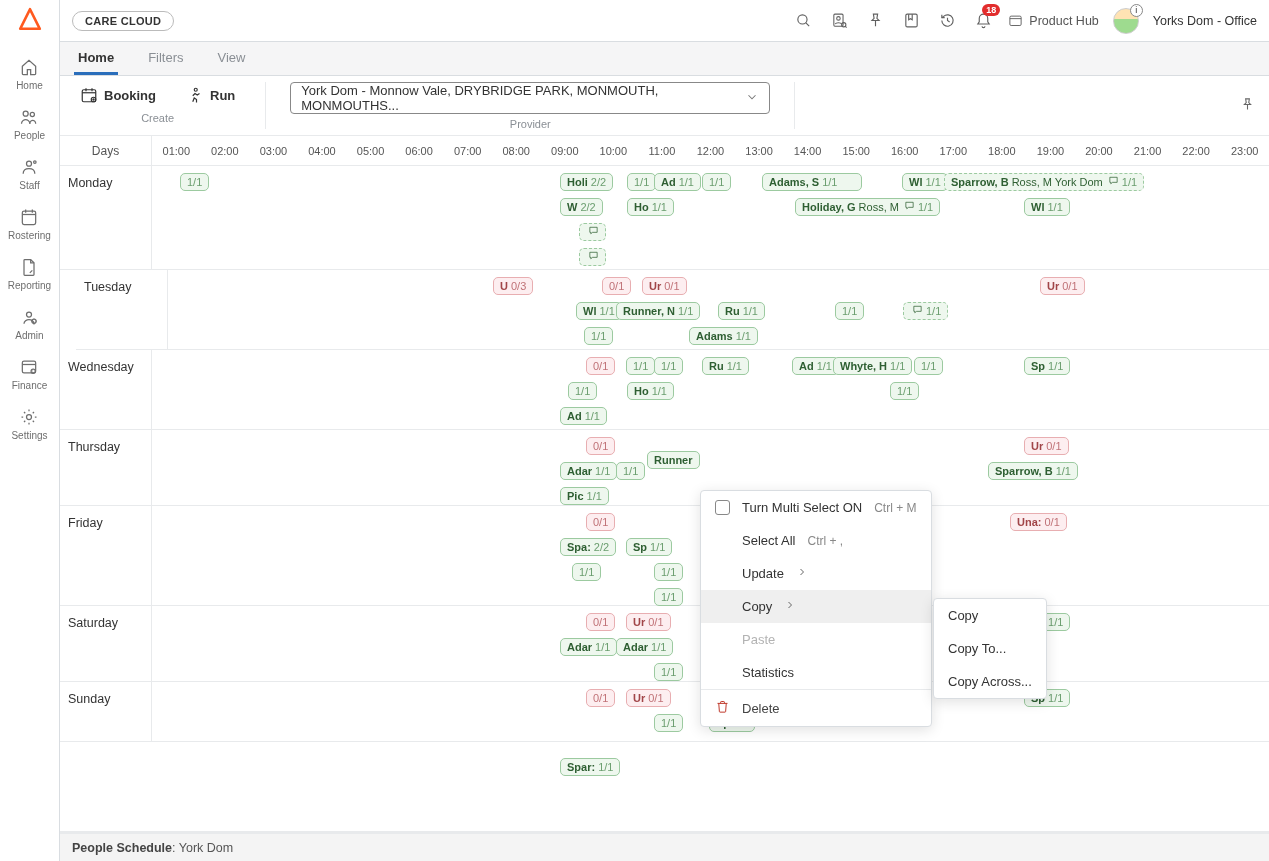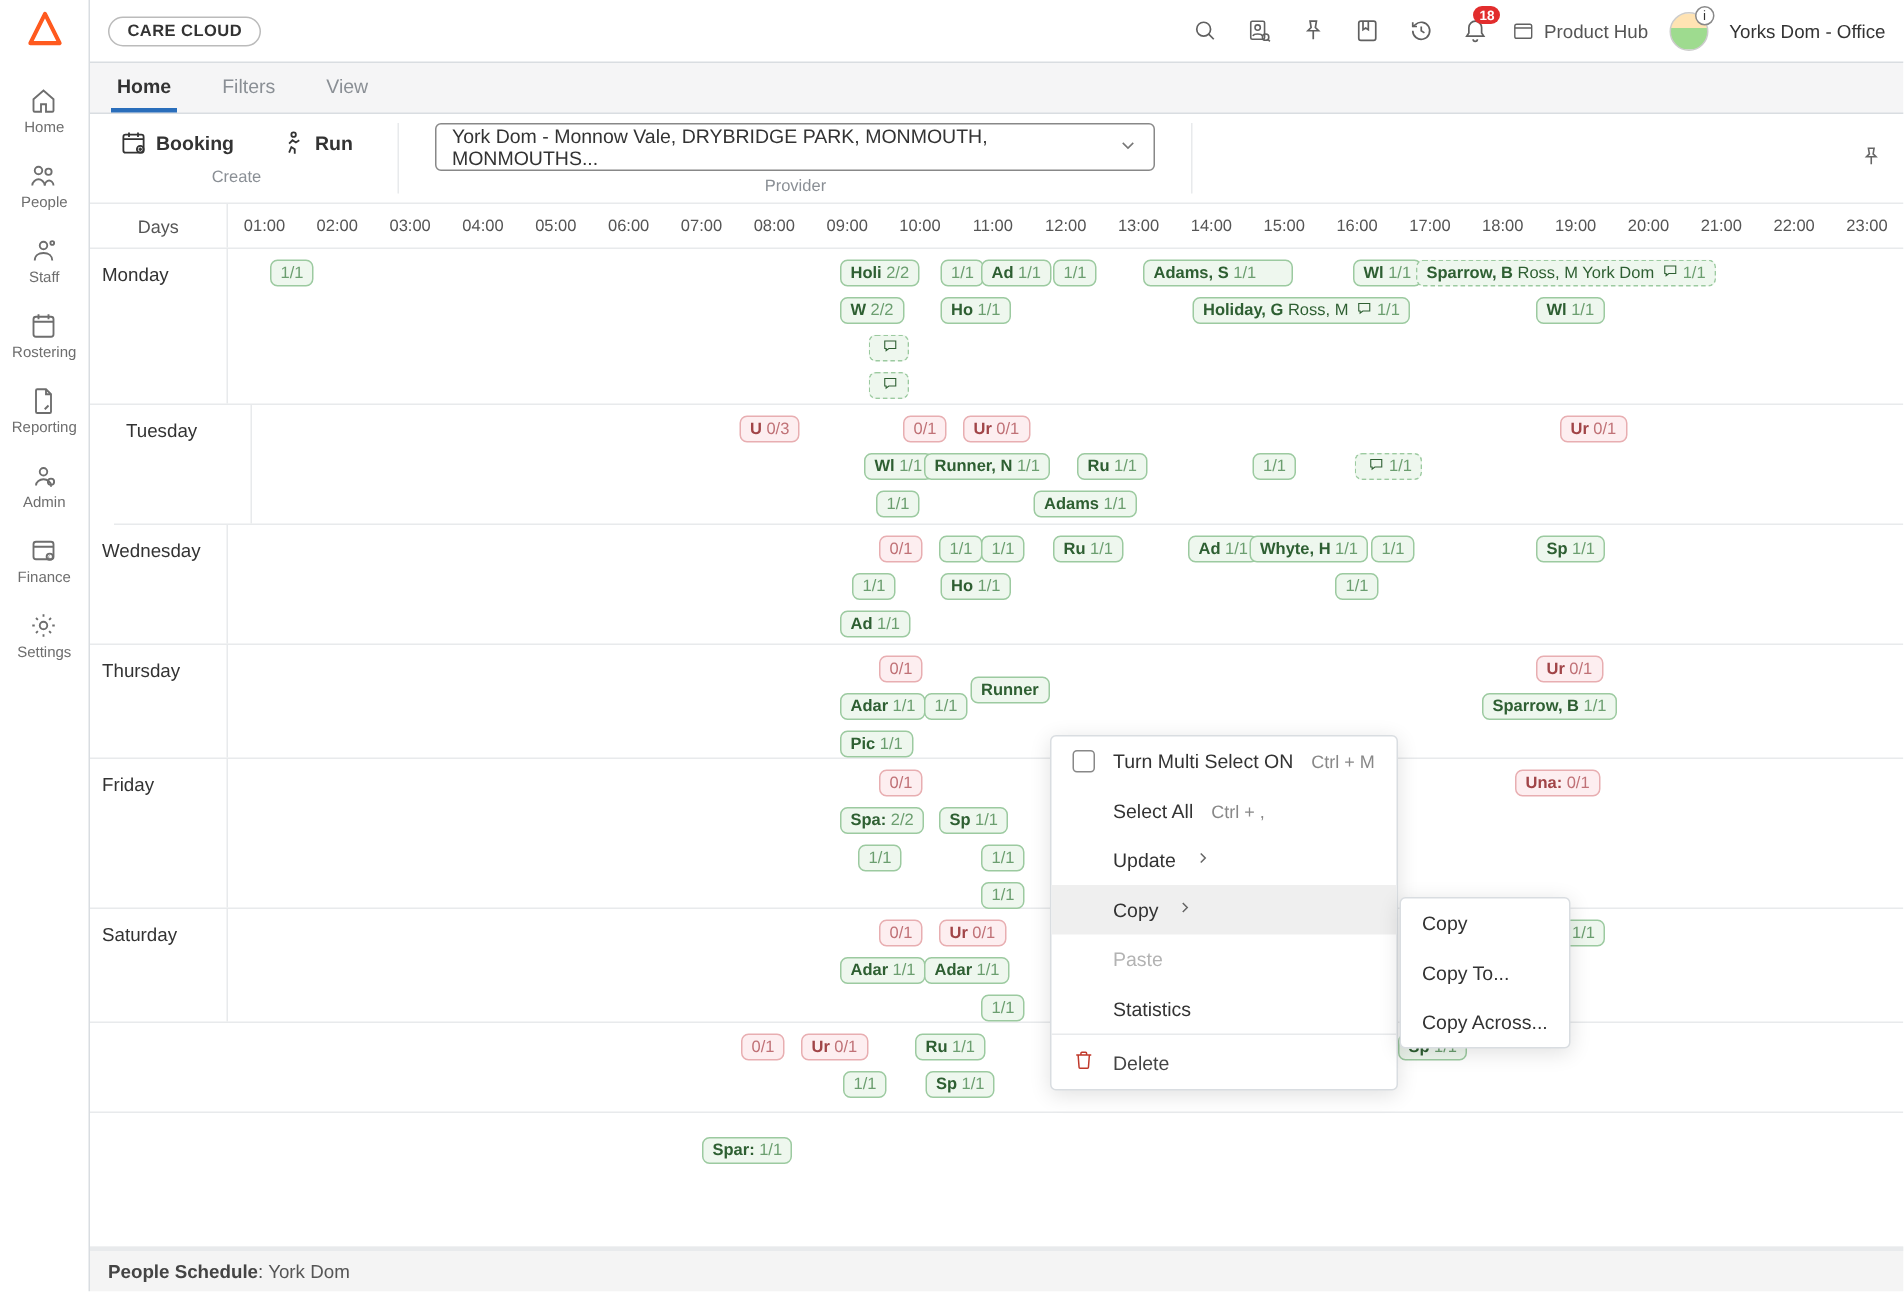--- a/index.html
+++ b/index.html
@@ -618,20 +618,21 @@
           <div class="chip g" style="left: 464px; top: 32px; min-width: 50px;">
             <span class="bold">Adar</span>
             <span class="cnt">1/1</span>
           </div>
           <div class="chip g" style="left: 502px; top: 57px; min-width: 24px;">
             <span class="cnt">1/1</span>
           </div>
         </div>
       </div>
       <div class="day-row" style="height: 60px;">
+        <div class="day-label">Sunday</div>
         <div class="day-canvas">
           <div class="chip r" style="left: 434px; top: 7px; min-width: 28px;">
             <span class="cnt">0/1</span>
           </div>
           <div class="chip r" style="left: 474px; top: 7px; min-width: 40px;">
             <span class="bold">Ur</span>
             <span class="cnt">0/1</span>
           </div>
           <div class="chip g" style="left: 550px; top: 7px; min-width: 40px;">
             <span class="bold">Ru</span>

